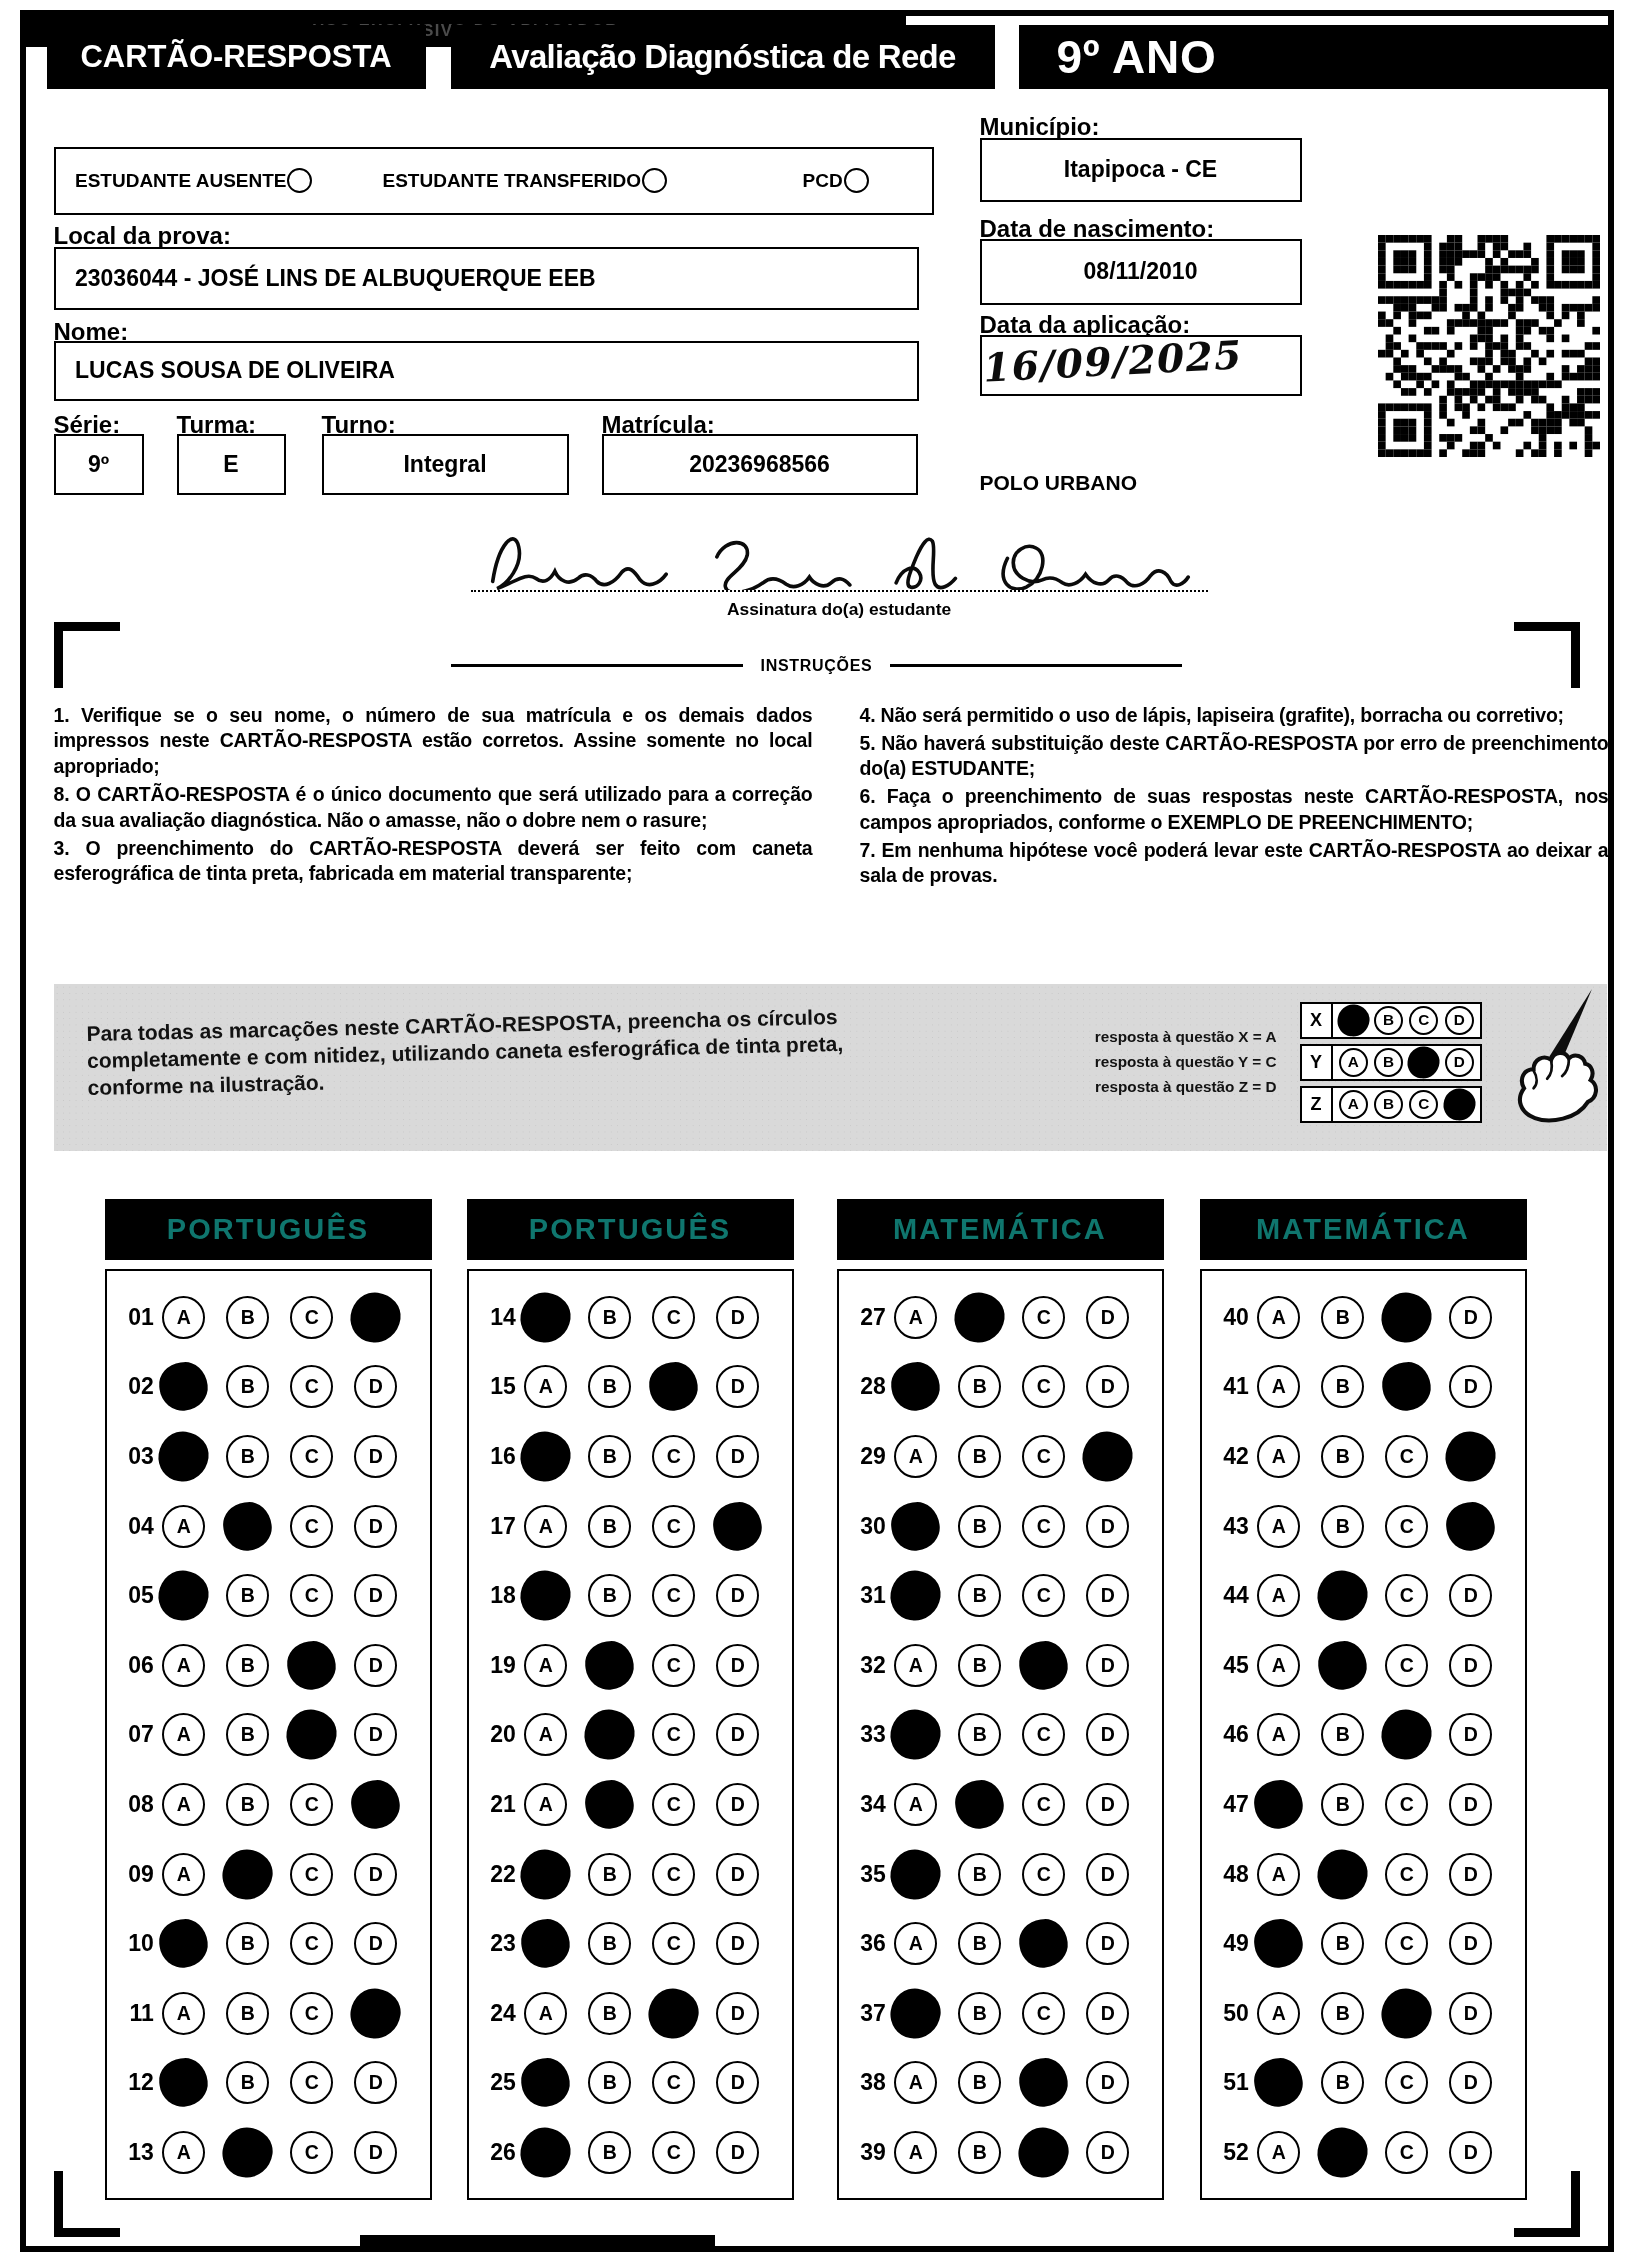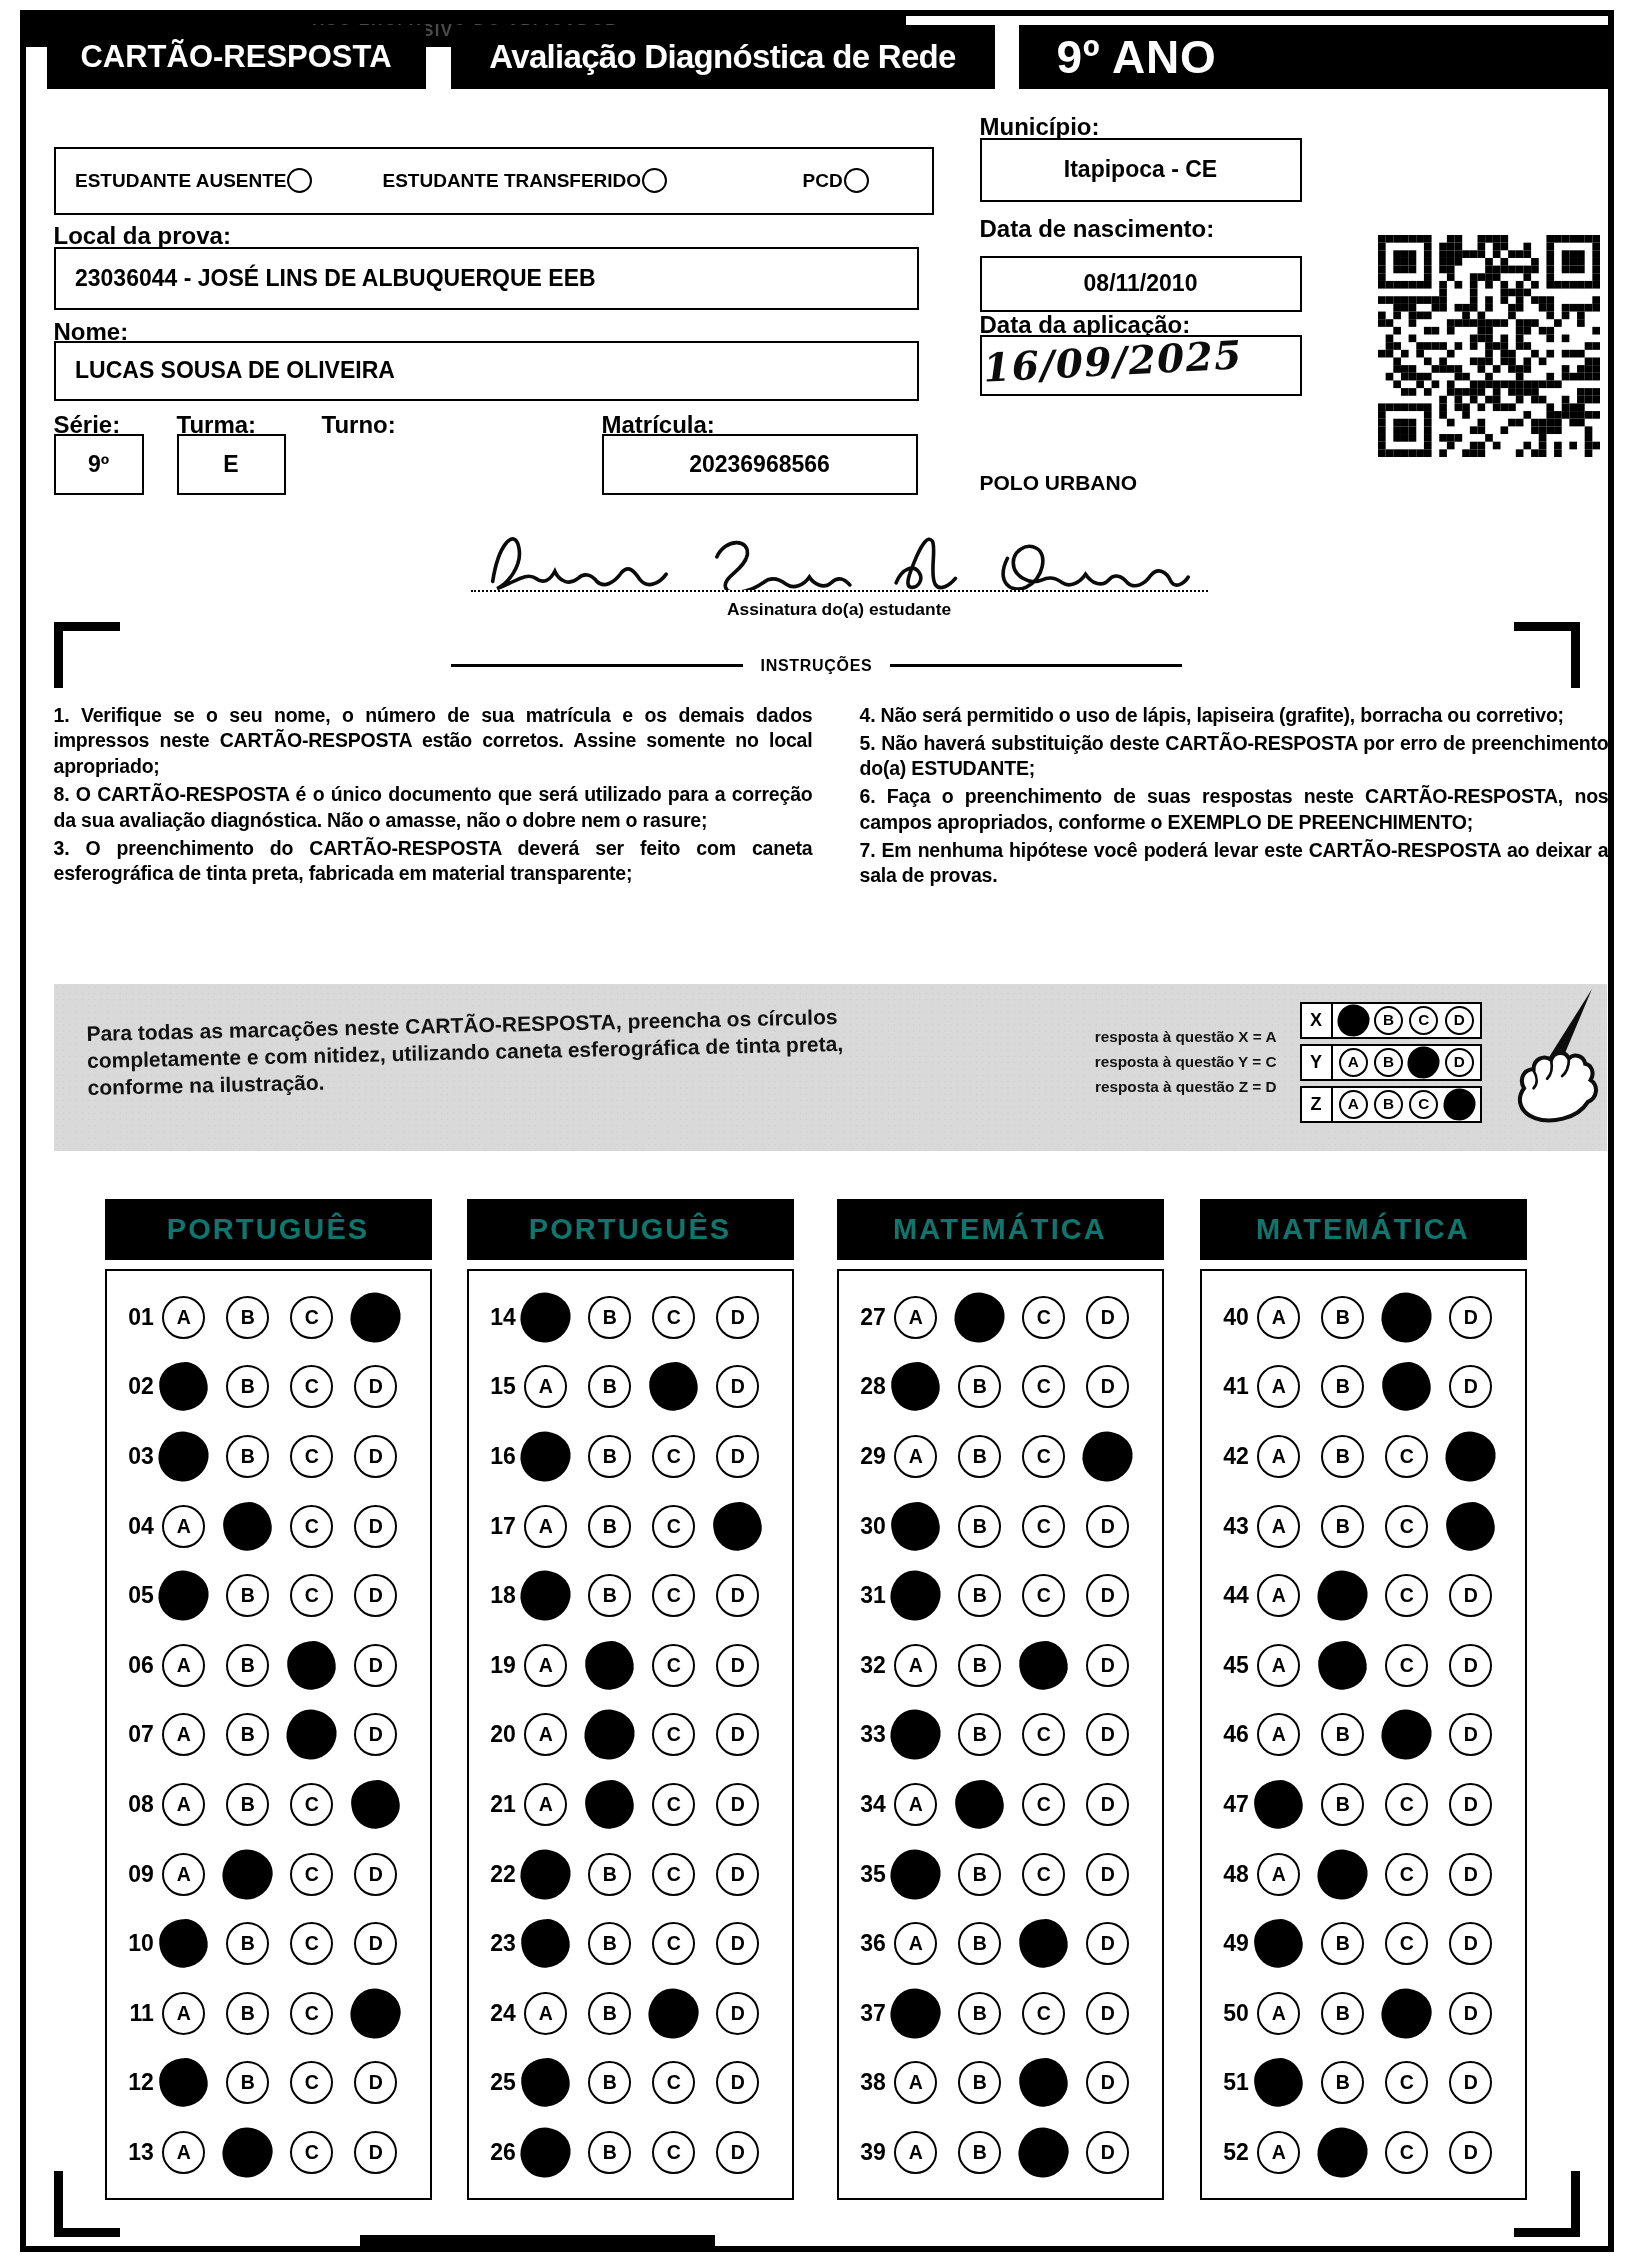--- a/index.html
+++ b/index.html
@@ -37,21 +37,21 @@
   #lbl-turno{left:296px;top:395px}
   #lbl-matricula{left:576px;top:395px}
   #box-serie{left:28px;top:418px;width:90px;height:61px}
   #box-turma{left:151px;top:418px;width:109px;height:61px}
   #box-turno{left:296px;top:418px;width:247px;height:61px}
   #box-matricula{left:576px;top:418px;width:316px;height:61px}
 
   #lbl-municipio{left:954px;top:97px}
   #box-municipio{left:954px;top:122px;width:322px;height:64px}
   #lbl-nascimento{left:954px;top:199px}
-  #box-nascimento{left:954px;top:240px;width:322px;height:56px}
+  #box-nascimento{left:954px;top:223px;width:322px;height:66px}
   #lbl-aplicacao{left:954px;top:295px}
   #box-aplicacao{left:954px;top:319px;width:322px;height:61px;overflow:visible}
   #polo{left:954px;top:455px;font-weight:bold;font-size:21px;position:absolute}
 
   .handwriting{font-family:"DejaVu Serif",serif;font-style:italic;font-weight:bold;color:#0c0c0c}
   #hand-date{position:absolute;left:1.4px;top:1.4px;font-size:39px;transform:rotate(-3deg);letter-spacing:1.4px;white-space:nowrap}
 
   
   #qr{position:absolute;left:1352px;top:219px;width:222px;height:222px}
 
@@ -135,20 +135,21 @@
 
   <div class="field-label" id="lbl-nome">Nome:</div>
   <div class="field-box fb-left" id="box-nome">LUCAS SOUSA DE OLIVEIRA</div>
 
   <div class="field-label" id="lbl-serie">Série:</div>
   <div class="field-label" id="lbl-turma">Turma:</div>
   <div class="field-label" id="lbl-turno">Turno:</div>
   <div class="field-label" id="lbl-matricula">Matrícula:</div>
   <div class="field-box fb-center" id="box-serie">9º</div>
   <div class="field-box fb-center" id="box-turma">E</div>
+  <div class="field-box fb-center" id="box-turno">Integral</div>
   <div class="field-box fb-center" id="box-matricula">20236968566</div>
 
   <div class="field-label" id="lbl-municipio">Município:</div>
   <div class="field-box fb-center" id="box-municipio">Itapipoca - CE</div>
   <div class="field-label" id="lbl-nascimento">Data de nascimento:</div>
   <div class="field-box fb-center" id="box-nascimento">08/11/2010</div>
   <div class="field-label" id="lbl-aplicacao">Data da aplicação:</div>
   <div class="field-box" id="box-aplicacao">
     <span id="hand-date" class="handwriting">16/09/2025</span>
   </div>

